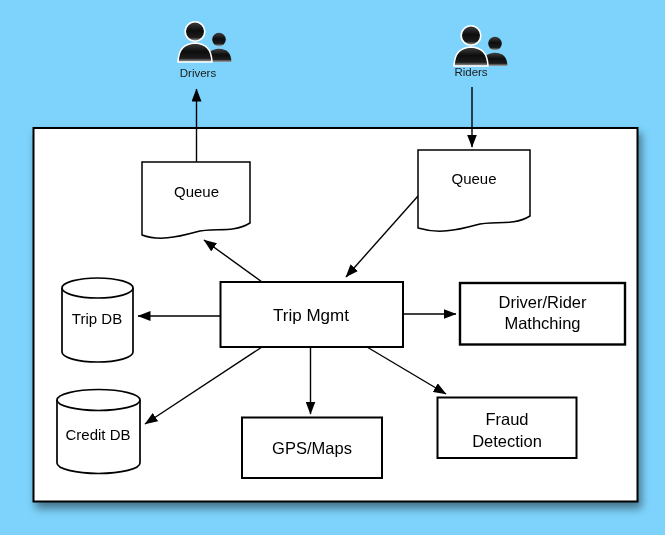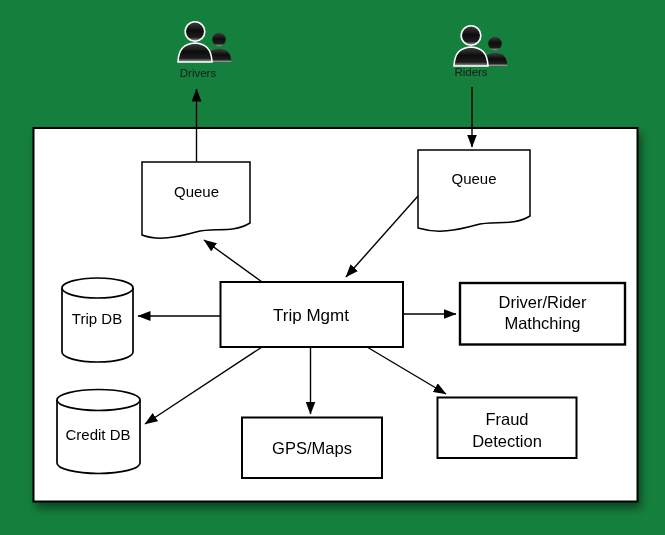--- a/index.html
+++ b/index.html
@@ -1,16 +1,16 @@
 <!DOCTYPE html>
 <html><head>
 <meta charset="utf-8">
 <style>
   html, body { margin: 0; padding: 0; background: #ffffff; }
-  .canvas { position: relative; width: 665px; height: 535px; background: #15803d; overflow: hidden; }
+  .canvas { position: relative; width: 665px; height: 535px; background: #7dd3fc; overflow: hidden; }
   svg text {
     font-family: "Liberation Sans", sans-serif;
     text-anchor: middle;
     fill: #000000;
   }
   .lbl-node  { font-size: 15px; }
   .lbl-big   { font-size: 16.5px; }
   .lbl-actor { font-size: 11.5px; fill: #1a1a1a; }
   .shape     { fill: #ffffff; stroke: #000000; }
   .edge      { stroke: #000000; stroke-width: 1.4; fill: none; }

